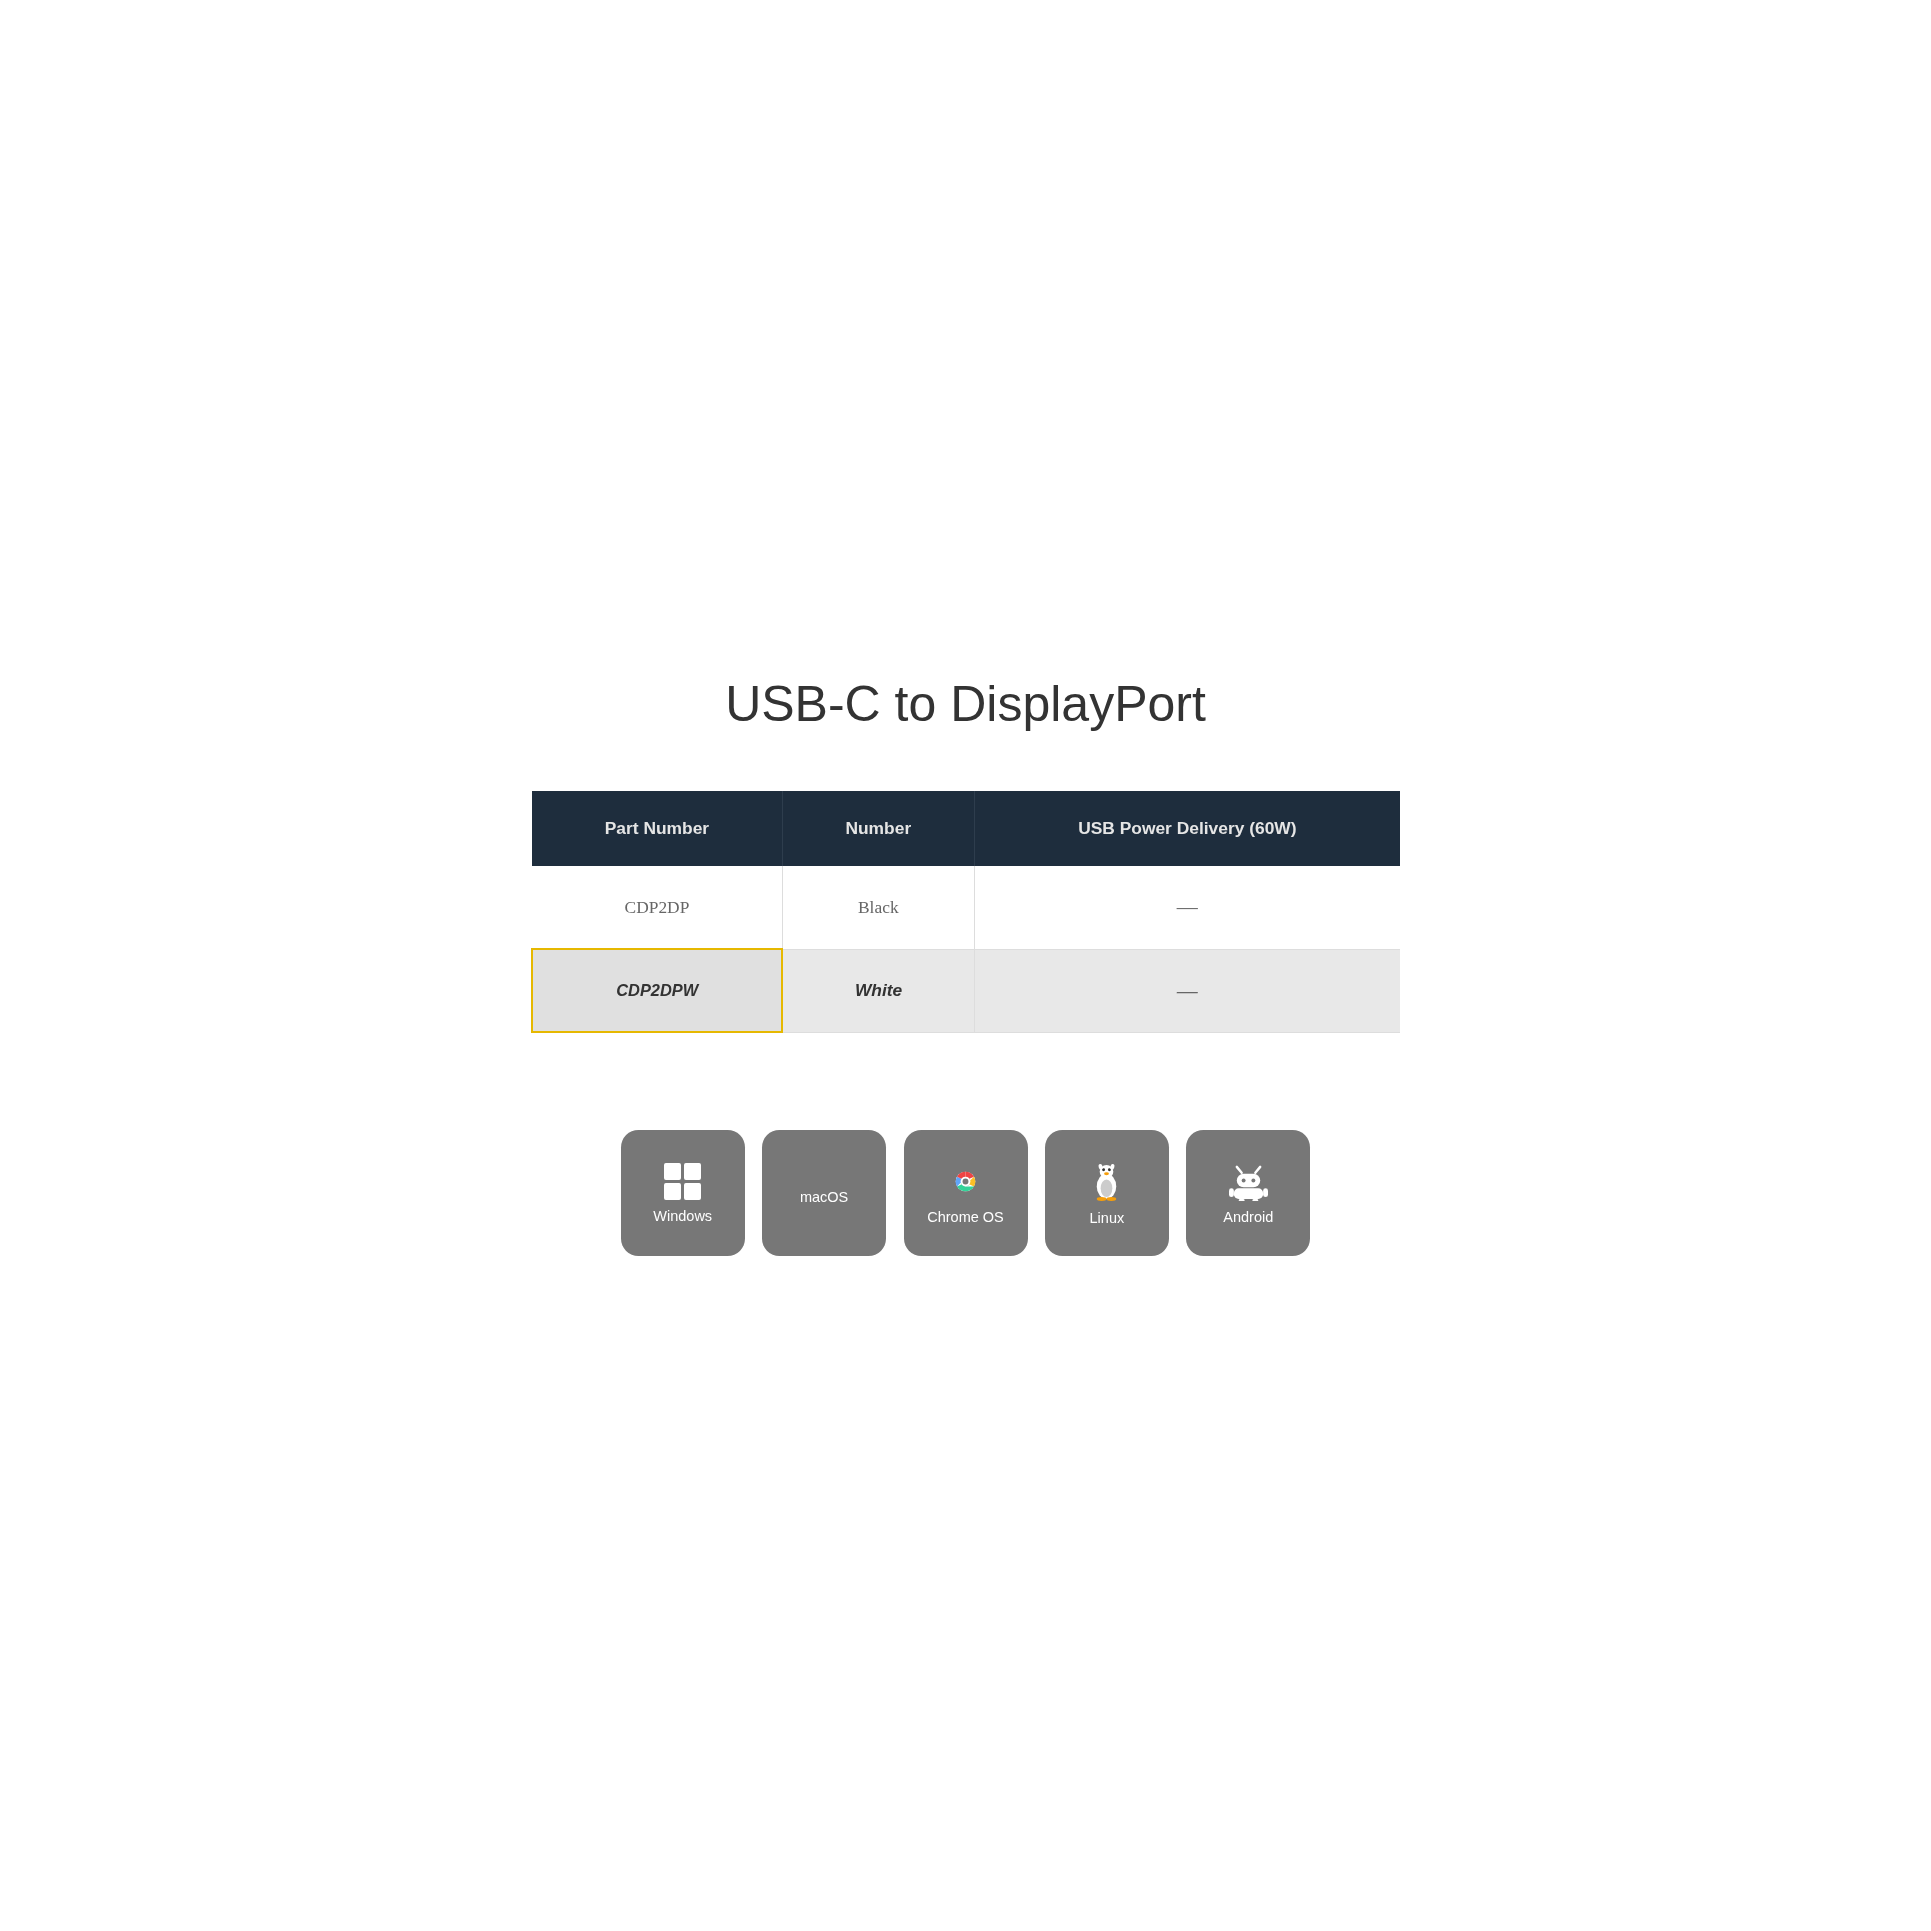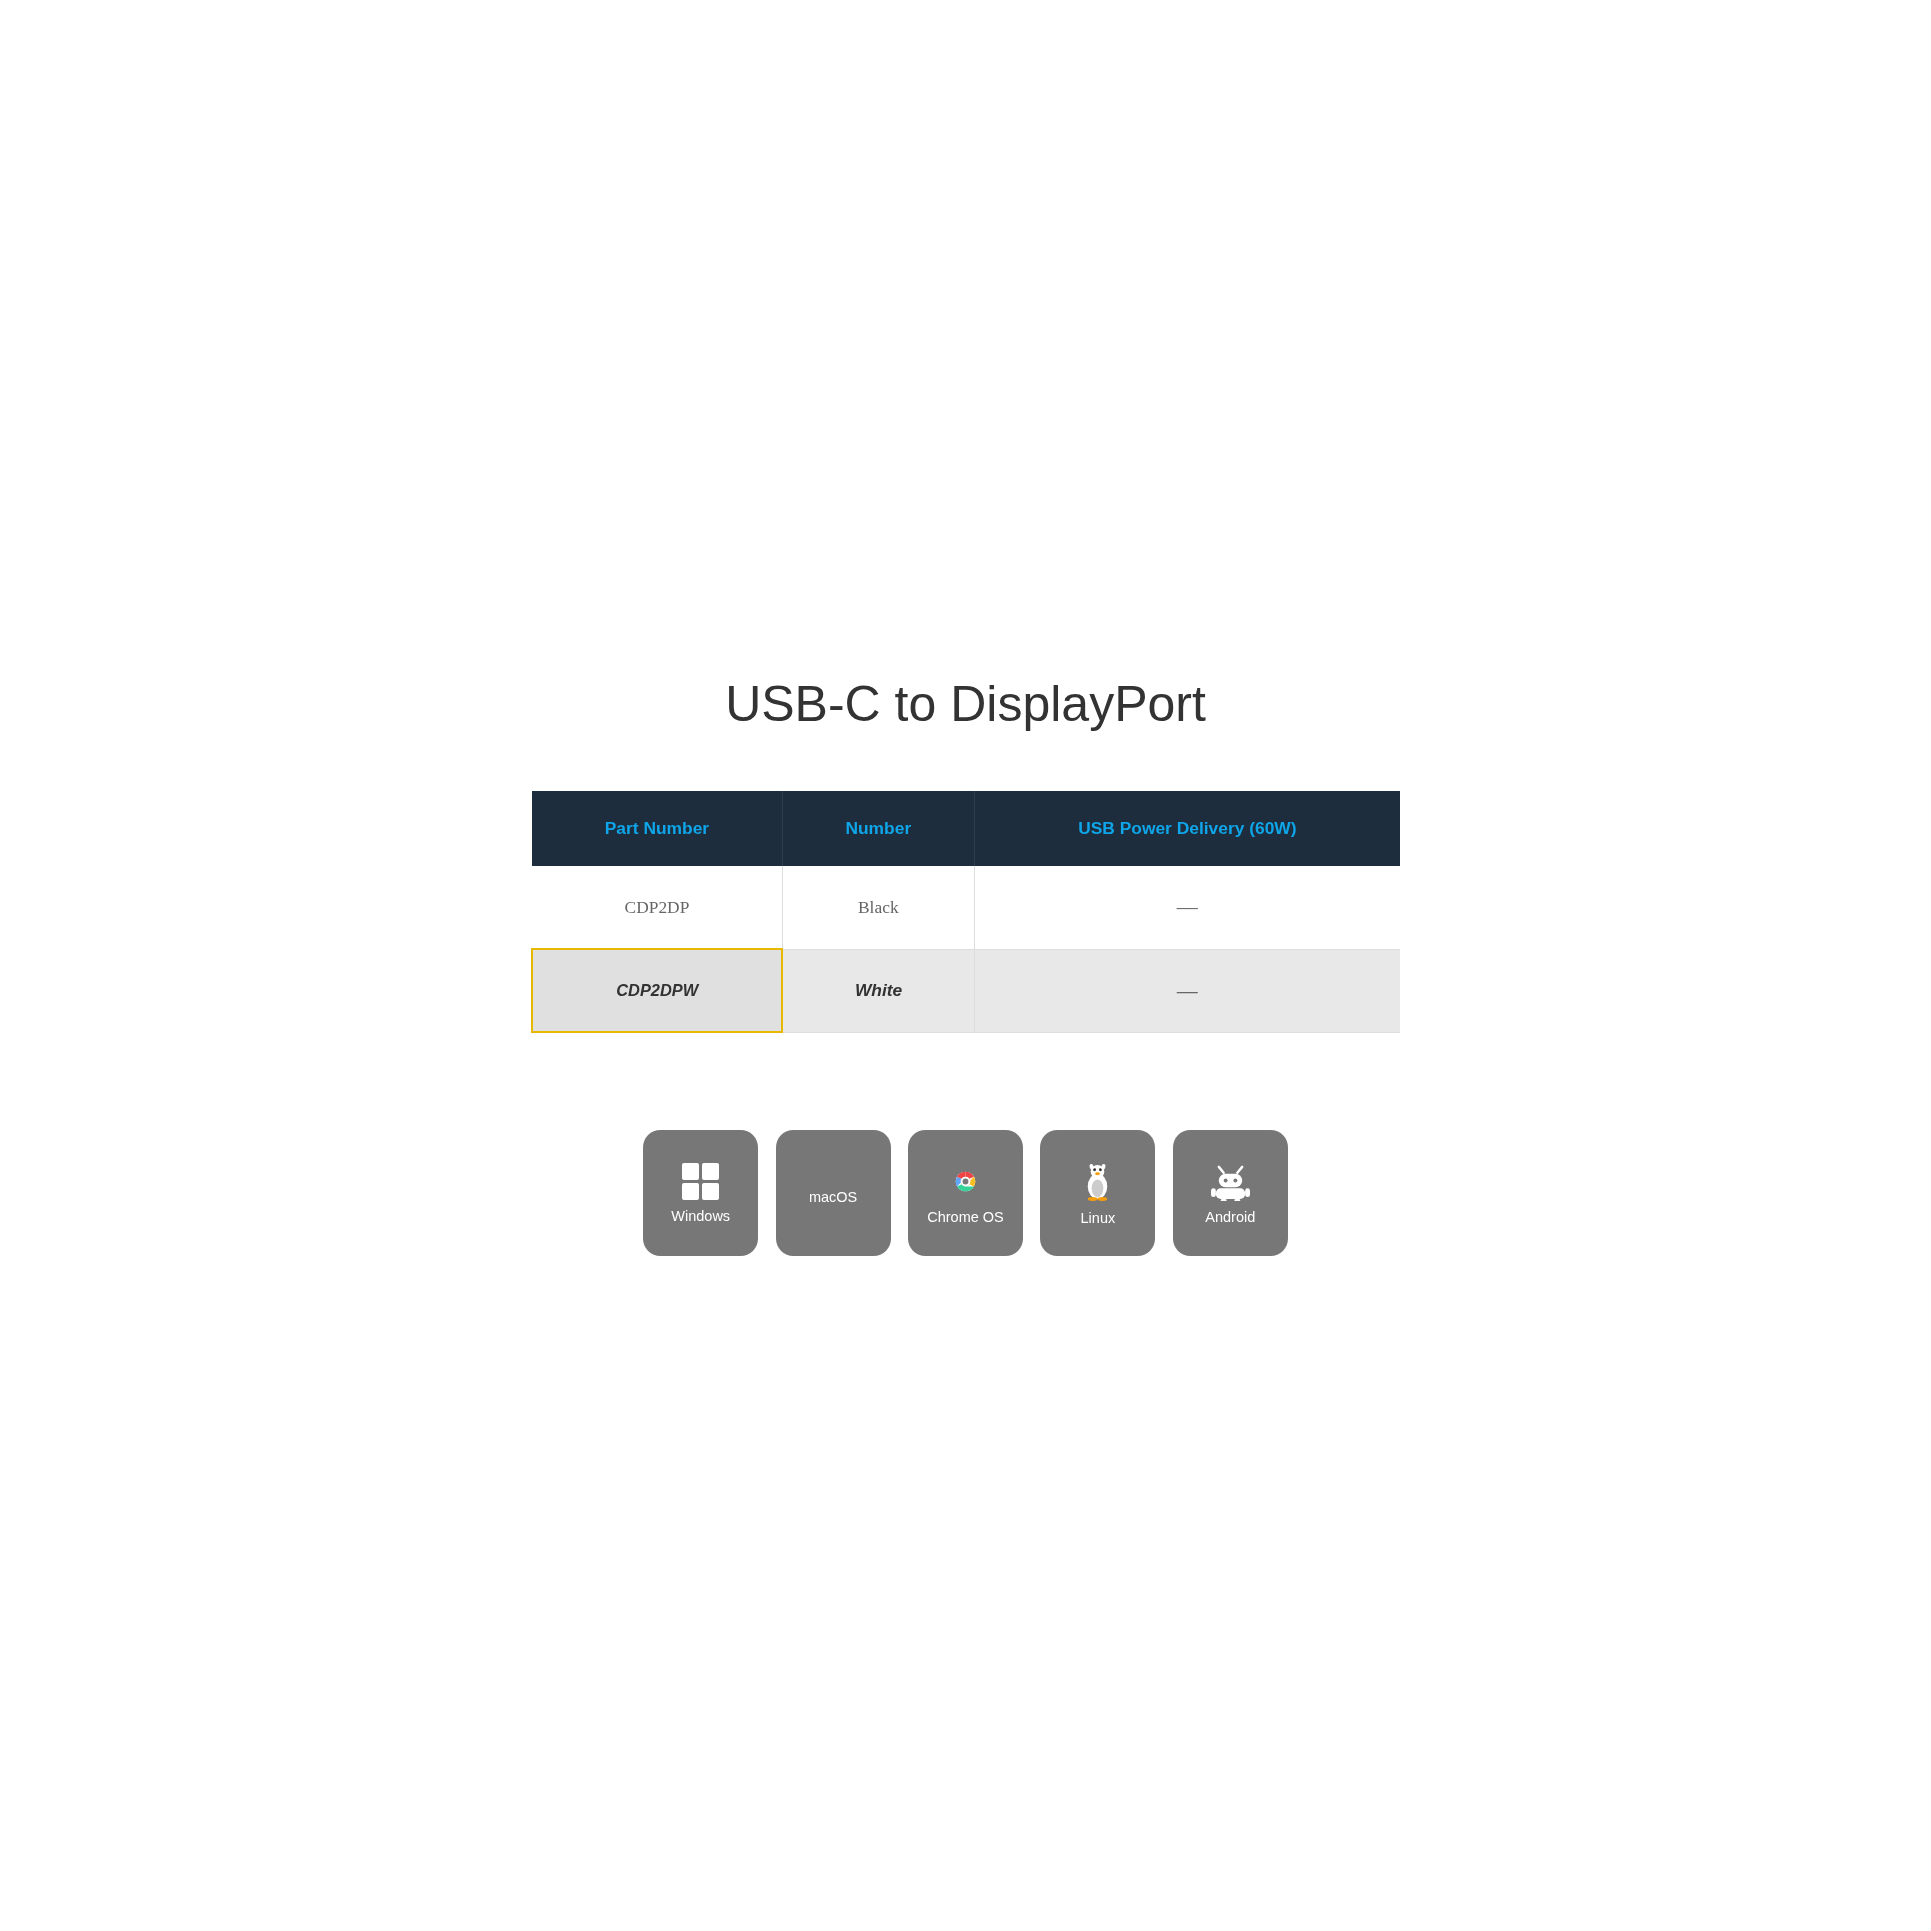--- a/index.html
+++ b/index.html
@@ -35,21 +35,21 @@
     .comparison-table {
       width: 100%;
       border-collapse: collapse;
     }
 
     .comparison-table thead tr {
       background-color: #1e2d3d;
     }
 
     .comparison-table thead th {
-      color: #0ea5e9;
+      color: #e5e5e5;
       font-weight: 700;
       font-size: 17.4px;
       padding: 27px 29px;
       text-align: center;
     }
 
     .comparison-table thead th:first-child {
       text-align: center;
       border-right: 1px solid #2e3d4d;
     }
@@ -131,21 +131,21 @@
       align-items: center;
       justify-content: center;
       margin-top: 39px;
     }
 
     .os-icon-item {
       display: flex;
       flex-direction: column;
       align-items: center;
       justify-content: center;
-      width: 115px;
+      width: 124px;
       height: 126px;
       background-color: #777777;
       border-radius: 17.4px;
       color: #ffffff;
       gap: 7.7px;
       cursor: pointer;
     }
 
     .os-icon-label {
       font-size: 14.5px;

